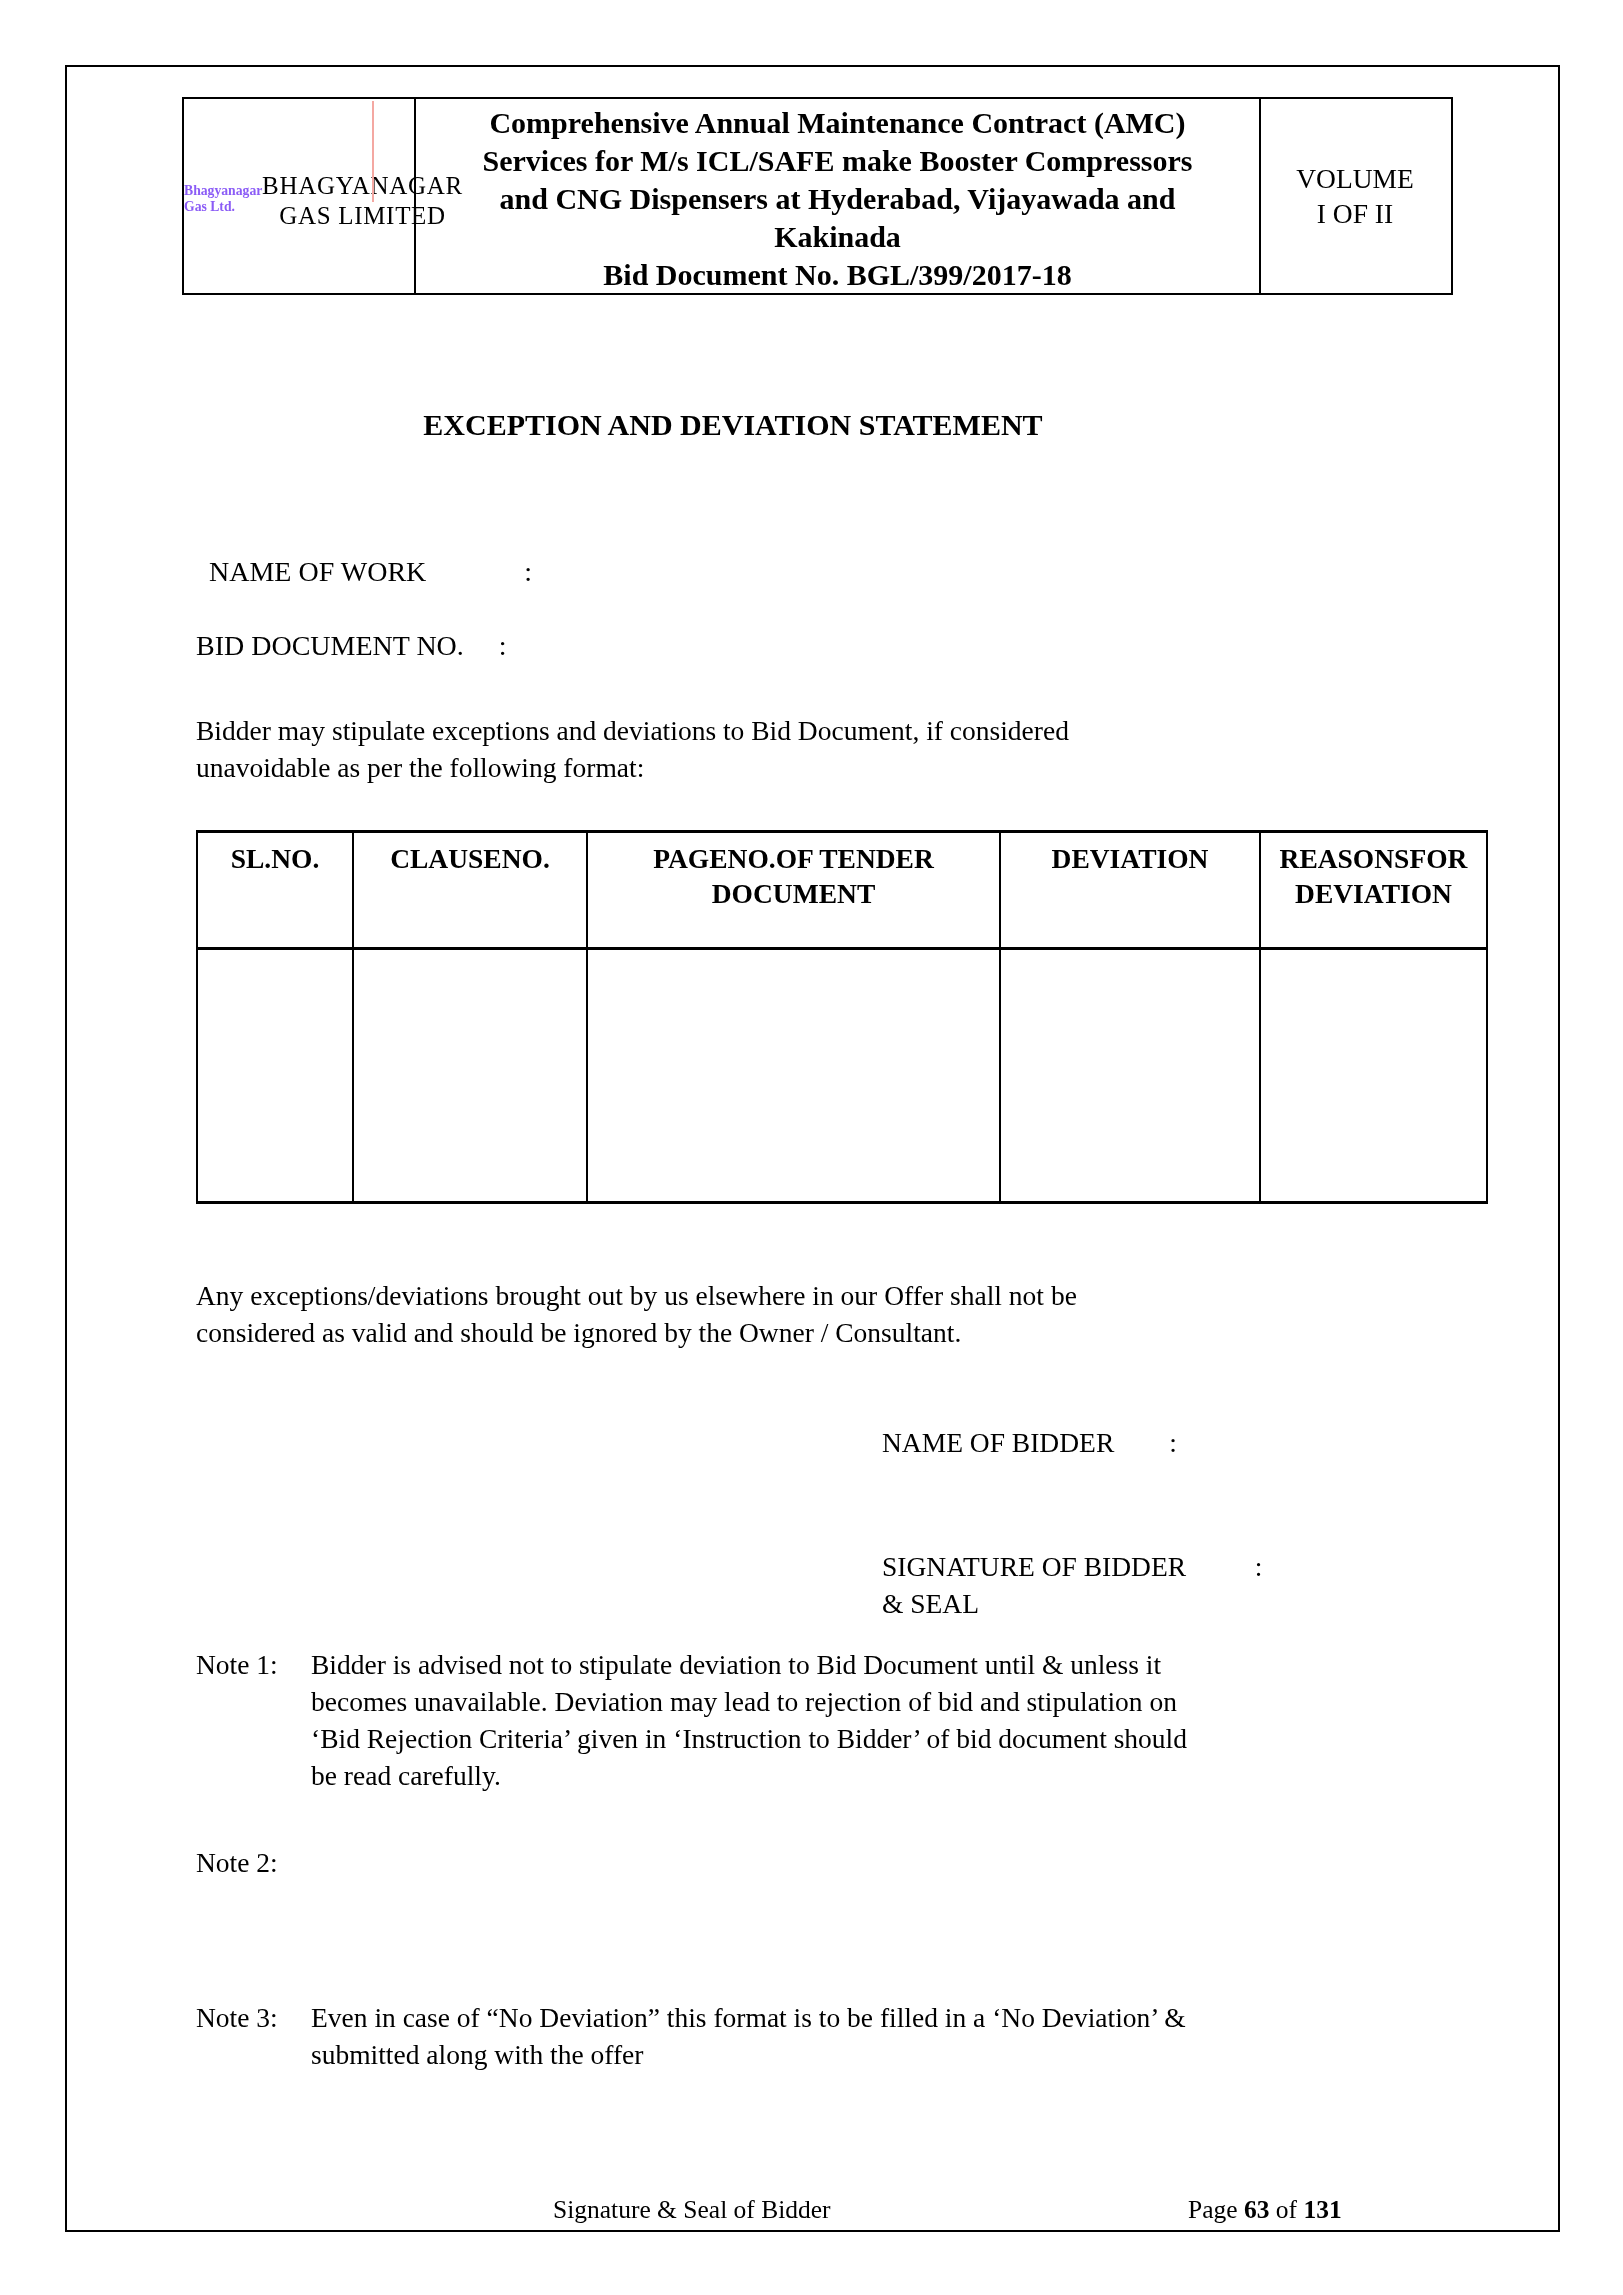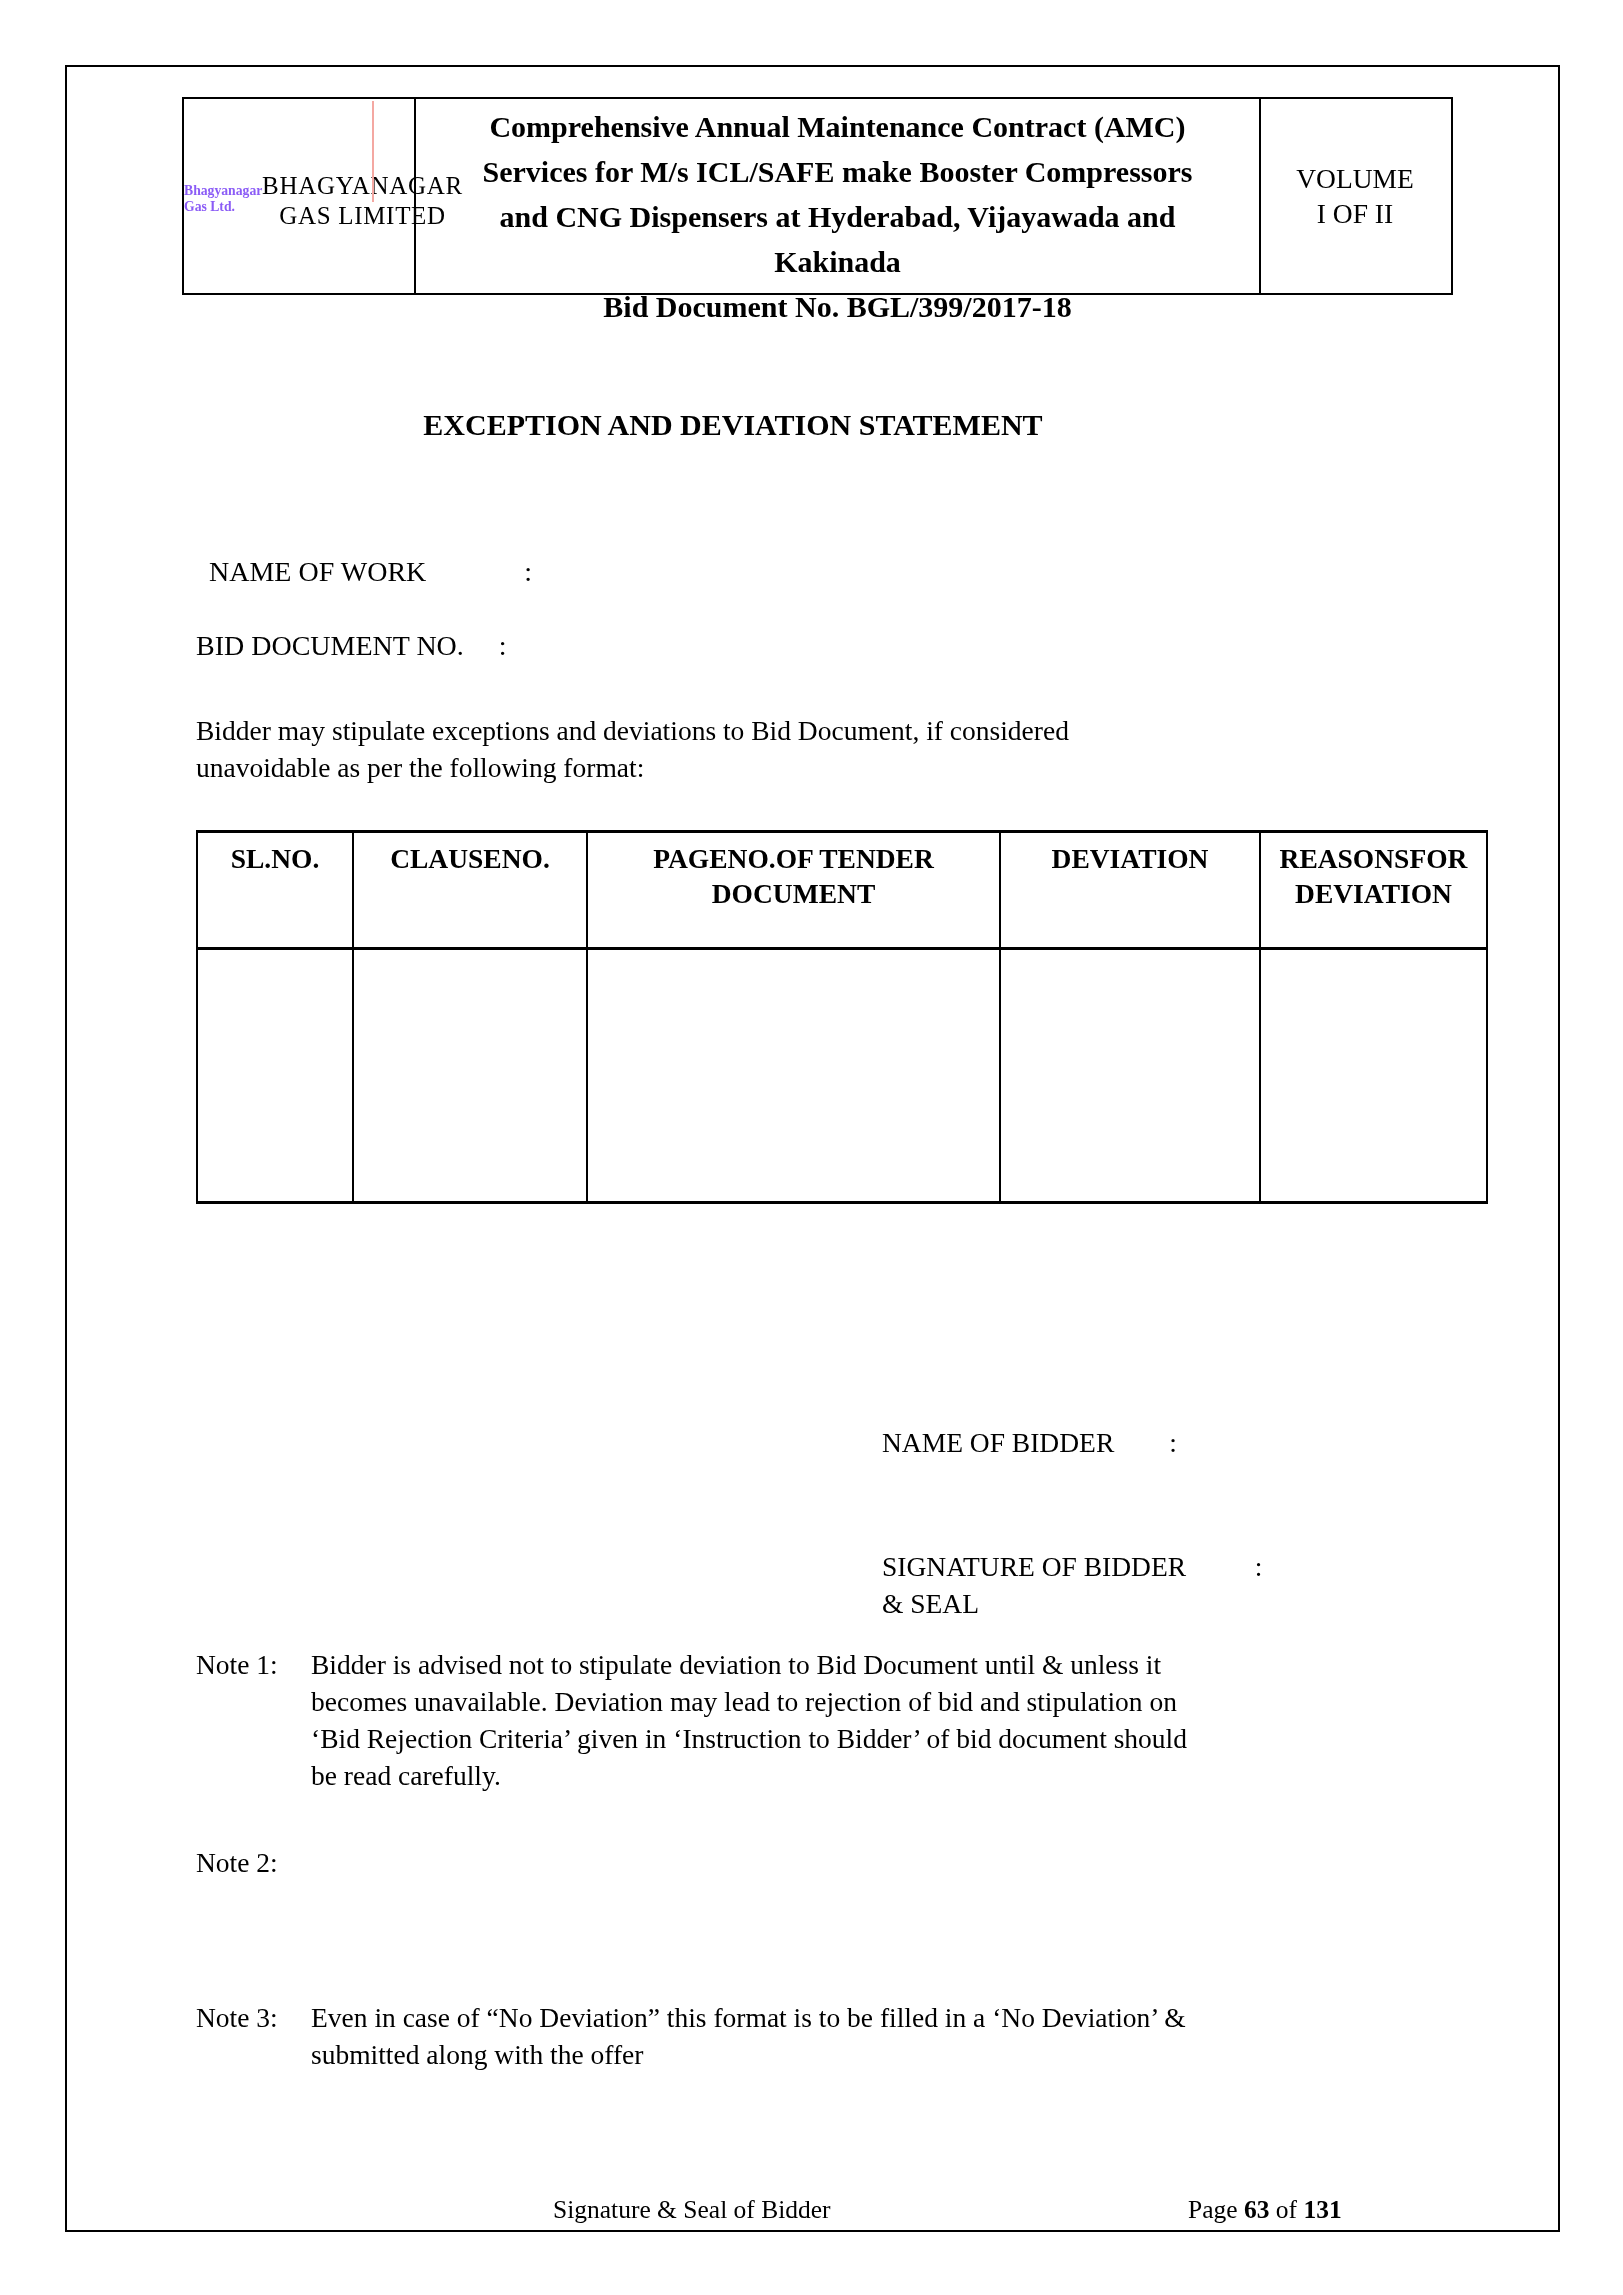--- a/index.html
+++ b/index.html
@@ -19,21 +19,21 @@
   
   .header-table{
     position:absolute;left:182px;top:97px;
     width:1271px;height:198px;
     border:2px solid #000;
     display:flex;box-sizing:border-box;
   }
   .h-cell{box-sizing:border-box;height:100%;}
   .h-cell + .h-cell{border-left:2px solid #000;}
   .cell-logo{width:230px;display:flex;flex-direction:row;align-items:center;padding-top:6.5px;position:relative;}
-  .cell-title{width:845px;text-align:center;font-weight:bold;font-size:30px;line-height:45px;white-space:pre-line;padding-top:5.2px;}
+  .cell-title{width:845px;text-align:center;font-weight:bold;font-size:30px;line-height:38px;white-space:pre-line;padding-top:5.2px;}
   .cell-volume{width:190px;display:flex;align-items:center;justify-content:center;text-align:center;font-size:27.5px;line-height:35px;white-space:pre-line;}
   .logo-subtitle{font-size:13.7px;font-weight:bold;line-height:15.7px;margin-top:-1.3px;}
   .logo-company{font-size:25px;line-height:30px;text-align:center;white-space:pre-line;margin-top:2.6px;letter-spacing:0.7px;}
   .logo-edge{position:absolute;left:188px;top:2px;width:2px;height:101px;}
   
   .doc-heading{
     position:absolute;left:65px;top:408px;width:1336px;
     text-align:center;font-weight:bold;font-size:30px;
   }
   .pre{white-space:pre;}
@@ -151,20 +151,22 @@
     <tr>
       <td></td>
       <td></td>
       <td></td>
       <td></td>
       <td></td>
     </tr>
   </tbody>
     </table>
 
+  <div class="after-table preline">Any exceptions/deviations brought out by us elsewhere in our Offer shall not be
+considered as valid and should be ignored by the Owner / Consultant.</div>
 
   <div class="bidder-name pre">NAME OF BIDDER        :</div>
   <div class="bidder-sign pre">SIGNATURE OF BIDDER          :
 &amp; SEAL</div>
 
   <div class="note note1">
     <div class="note-label">Note 1:</div>
     <div class="note-text preline">Bidder is advised not to stipulate deviation to Bid Document until &amp; unless it
 becomes unavailable. Deviation may lead to rejection of bid and stipulation on
 ‘Bid Rejection Criteria’ given in ‘Instruction to Bidder’ of bid document should

